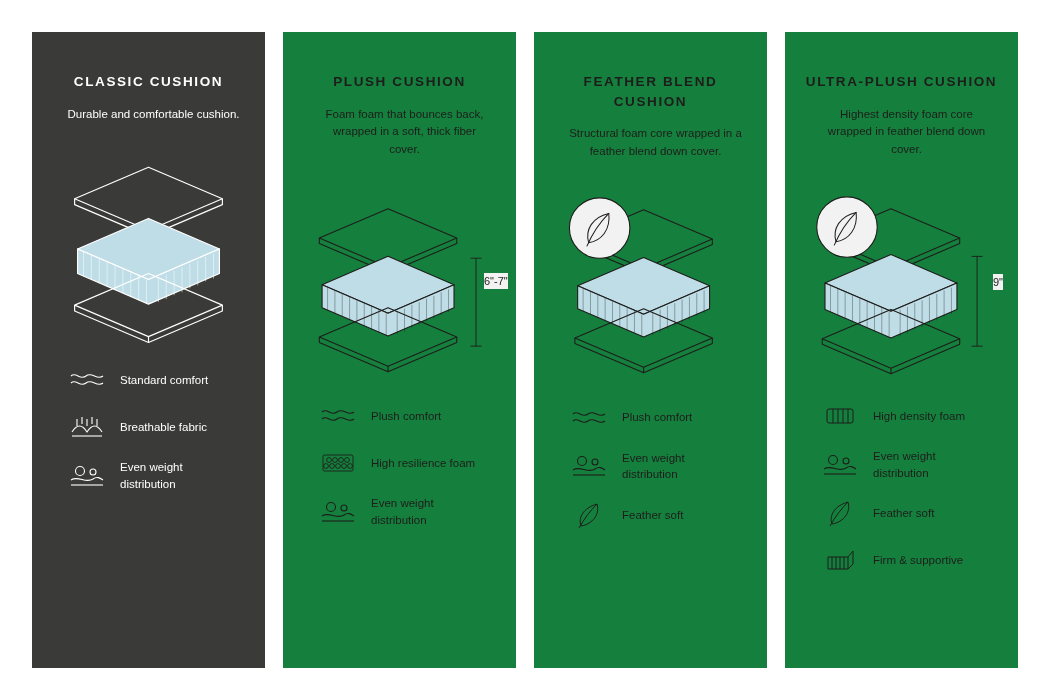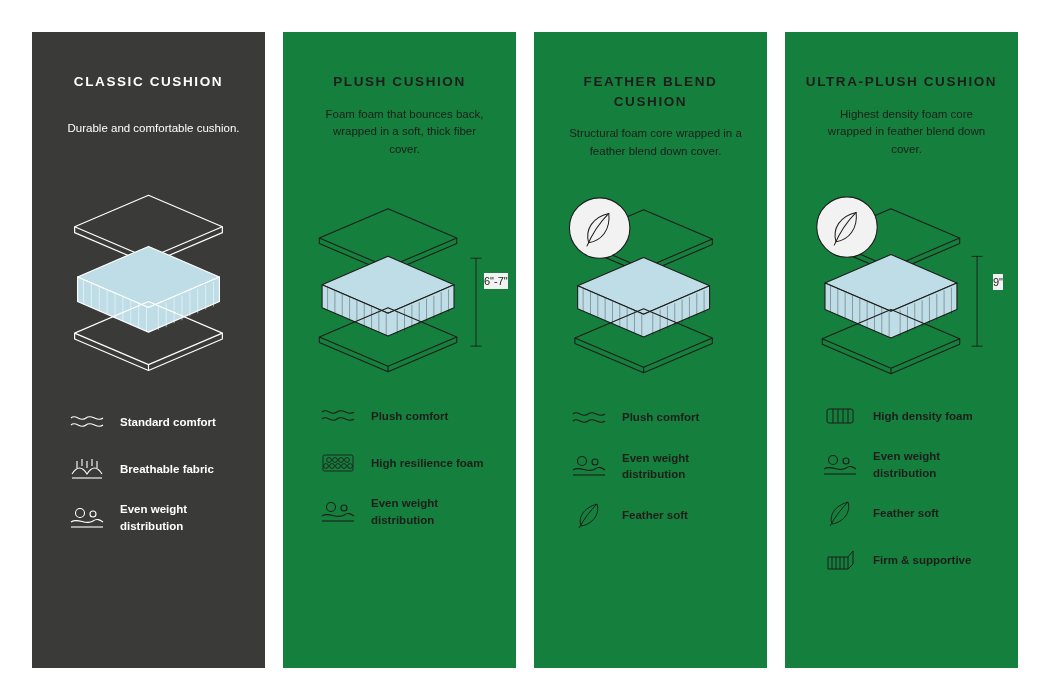--- a/index.html
+++ b/index.html
@@ -28,21 +28,20 @@
     box-sizing: border-box;
     display: flex;
     flex-direction: column;
     align-items: center;
     padding: 28px 18px 18px 18px;
     position: relative;
   }
   .card.dark {
     background: #3a3a38;
     color: #ffffff;
-    gap: 14px;
   }
   .card.light {
     background: #15803d;
     color: #1d1d1b;
   }
   .card-title {
     font-size: 13.5px;
     font-weight: bold;
     letter-spacing: 1.6px;
     text-align: center;
@@ -85,21 +84,20 @@
     height: 30px;
     flex: 0 0 38px;
     display: flex;
     align-items: center;
     justify-content: center;
   }
   .feature-label {
     font-size: 11.5px;
     line-height: 1.45;
     max-width: 118px;
-    font-weight: bold;
   }
   .dark .feature-label { color: #ffffff; }
   .light .feature-label { color: #1d1d1b; }
   .spacer { flex: 1 1 auto; }
 </style>
 </head>
 <body>
 
 <div class="board">
 

